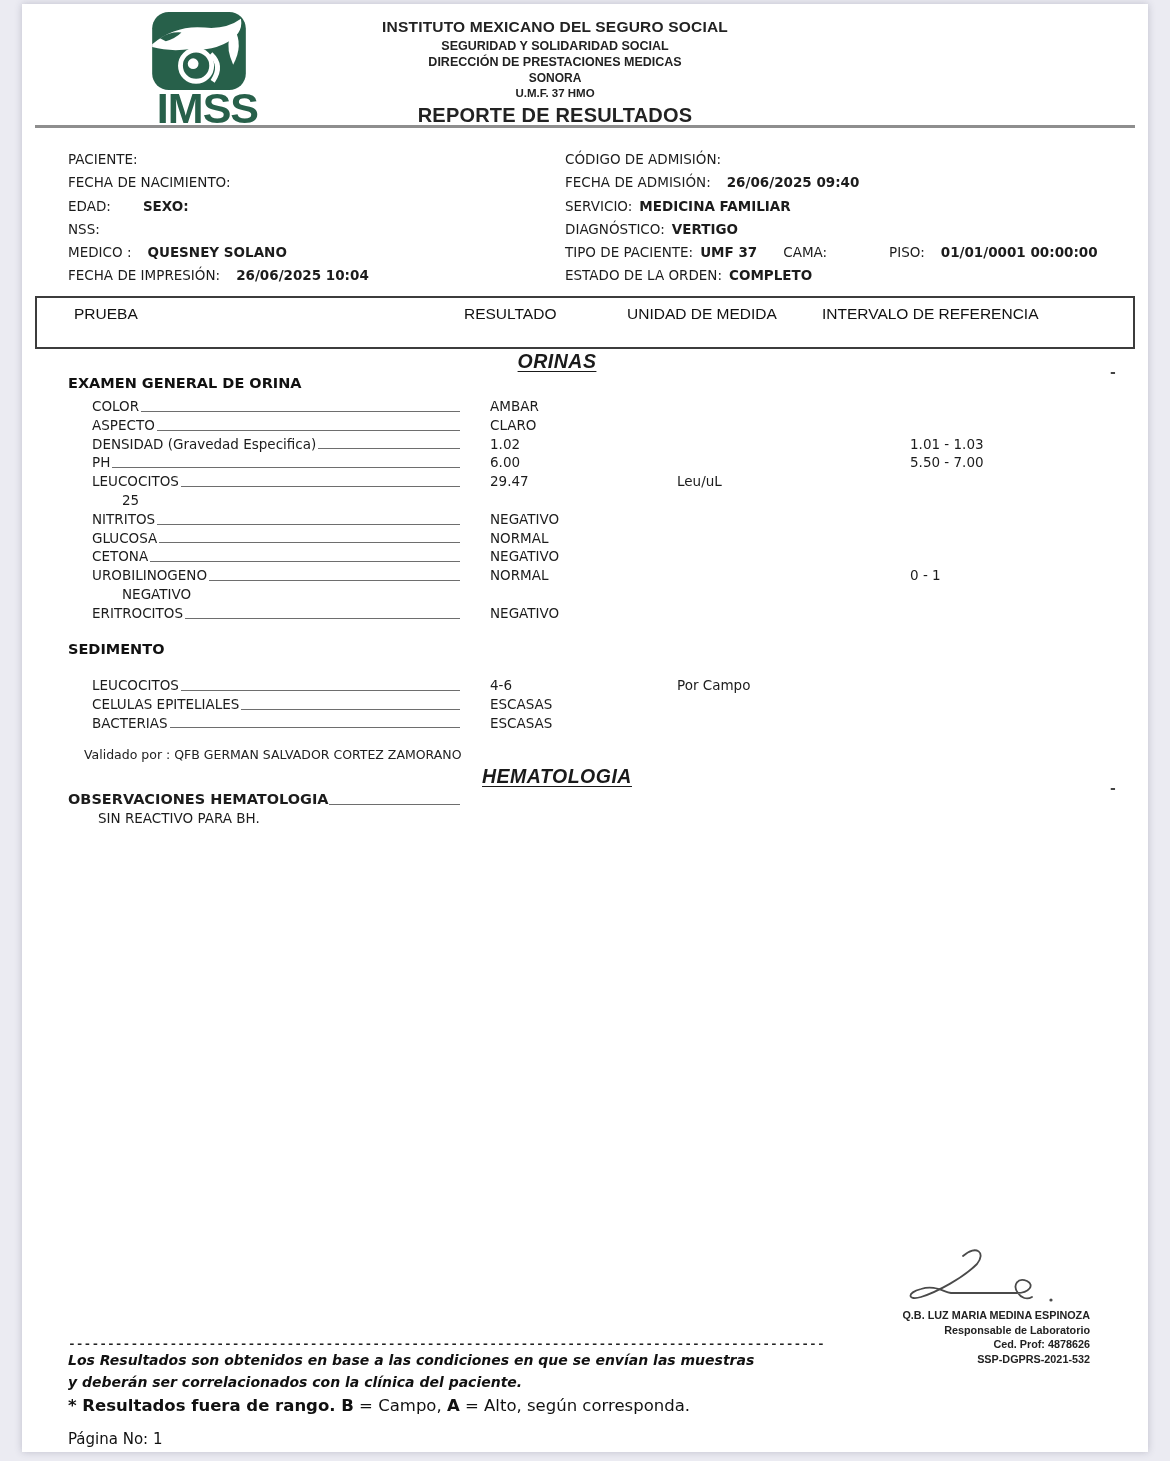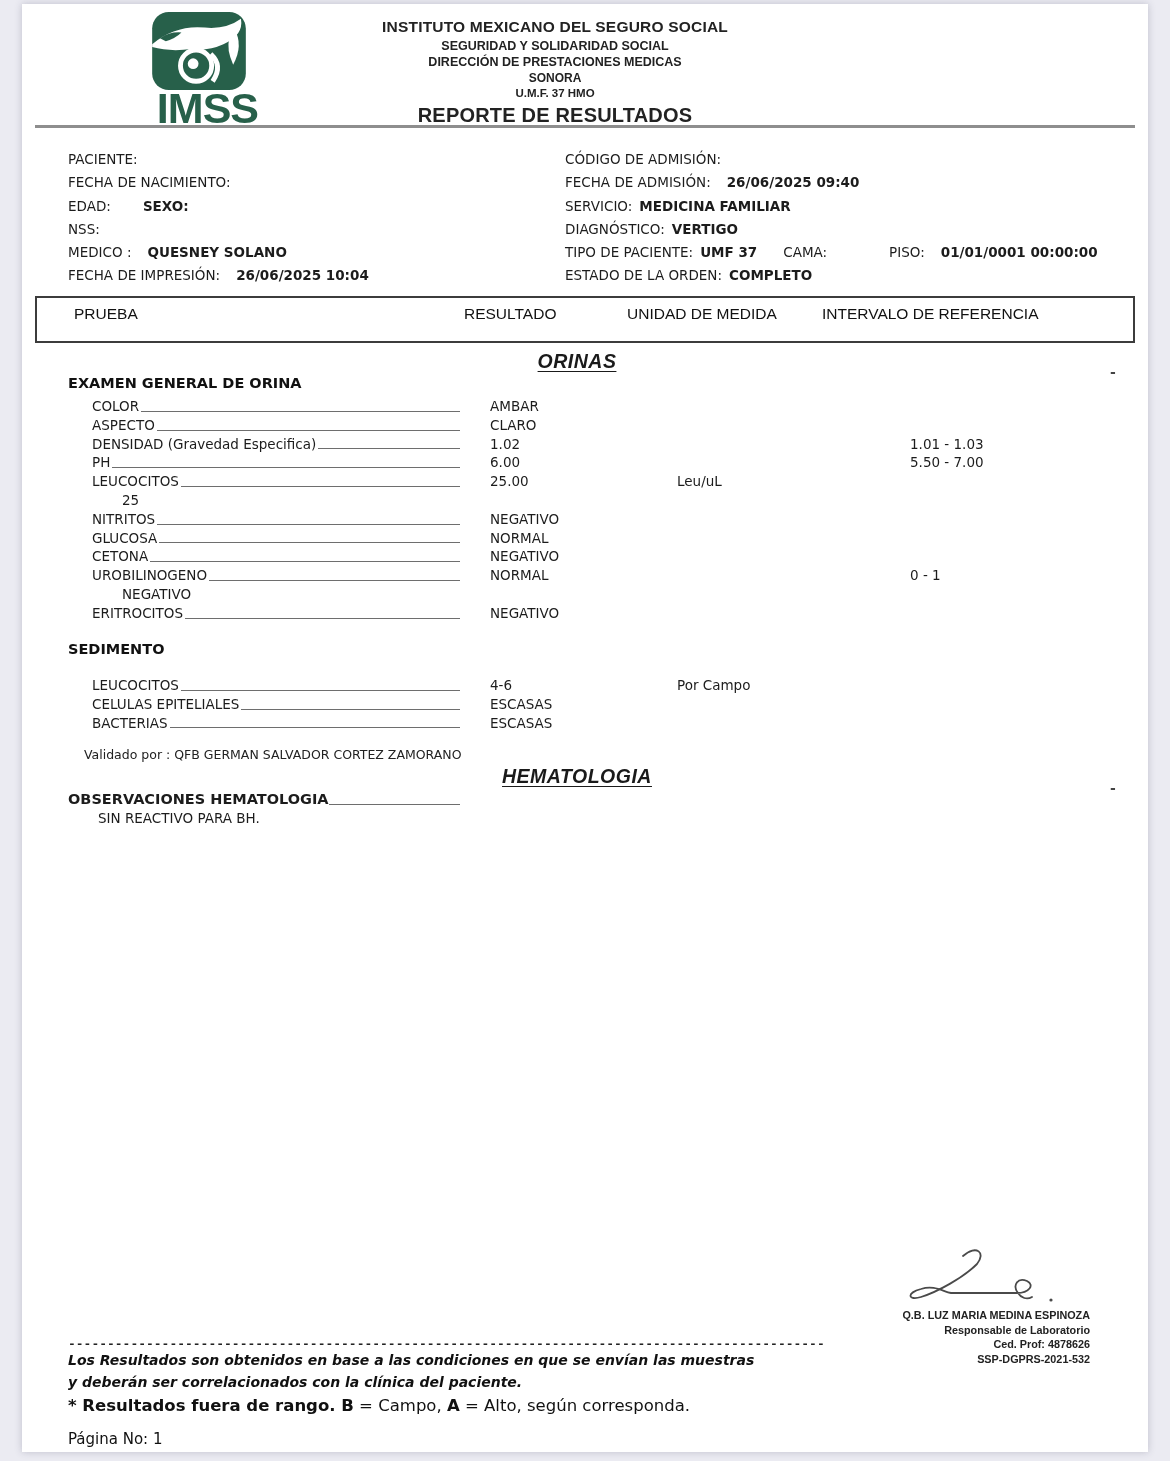--- a/index.html
+++ b/index.html
@@ -30,30 +30,30 @@
   .info-right { left:543px; top:144px; }
   .info .row { height:23.3px; line-height:23.3px; }
   .b { font-weight:bold; }
   .v { font-weight:bold; margin-left:16px; }
   .v-tight { font-weight:bold; margin-left:7px; }
   .gap-sexo { margin-left:32px; }
   .gap-cama { margin-left:26px; }
   .gap-piso { margin-left:62px; }
 
   
-  .thead { position:absolute; left:13px; top:292px; width:1100px; height:47px;
+  .thead { position:absolute; left:13px; top:292px; width:1100px; height:53px;
            border:2px solid #3c3c3c; box-sizing:border-box;
            font-family:"Liberation Sans", sans-serif; font-size:15.5px; color:#111; }
   .thead span { position:absolute; line-height:31px; }
   .c0 { left:37px; } .c1 { left:427px; } .c2 { left:590px; } .c3 { left:785px; }
 
   
   .sec-title { position:absolute; left:0; width:1070px; text-align:center;
                font-family:"Liberation Sans", sans-serif; font-style:italic; font-weight:bold;
-               font-size:19.5px; letter-spacing:.5px; color:#1a1a1a;margin-left:20px; }
+               font-size:19.5px; letter-spacing:.5px; color:#1a1a1a; }
   .sec-title span { text-decoration:underline; text-underline-offset:3px; }
   .sec-dash { position:absolute; left:1088px; font-weight:bold; font-size:14px; color:#444; }
   .group-title { position:absolute; left:46px; font-weight:bold; font-size:14.5px; color:#111; white-space:nowrap; }
 
   
   .rows { position:absolute; left:70px; width:1034px; }
   .t-row { display:flex; height:18.8px; line-height:18.8px; font-size:13.5px; }
   .t-name { width:368px; display:flex; }
   .t-label { white-space:nowrap; padding-right:2px; }
   .t-fill { flex:1 1 auto; border-bottom:1px solid #6e6e6e; margin-bottom:4px; }
@@ -208,21 +208,21 @@
           <span class="t-result">6.00</span>
           <span class="t-unit"></span>
           <span class="t-ref">5.50 - 7.00</span>
         </div>
 
         <div class="t-row">
           <span class="t-name">
             <span class="t-label">LEUCOCITOS</span>
             <span class="t-fill"></span>
           </span>
-          <span class="t-result">25.00</span>
+          <span class="t-result">29.47</span>
           <span class="t-unit">Leu/uL</span>
           <span class="t-ref"></span>
         </div>
 
         <div class="t-row">
           <span class="t-result">25</span>
           <span class="t-unit"></span>
           <span class="t-ref"></span>
         </div>
 

